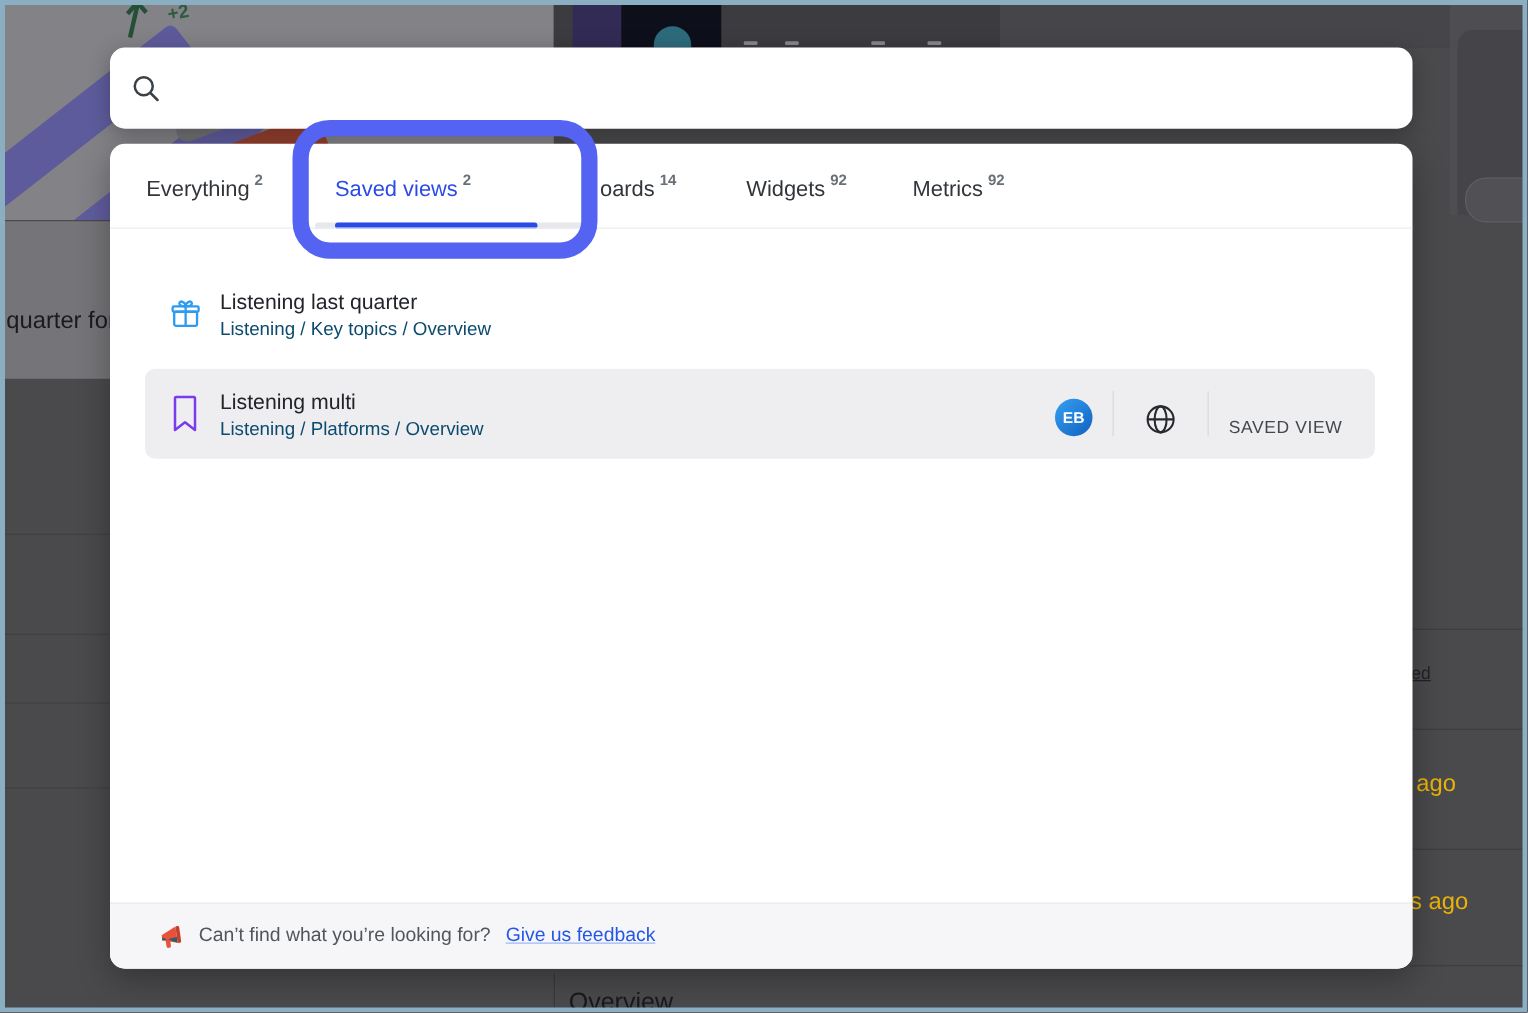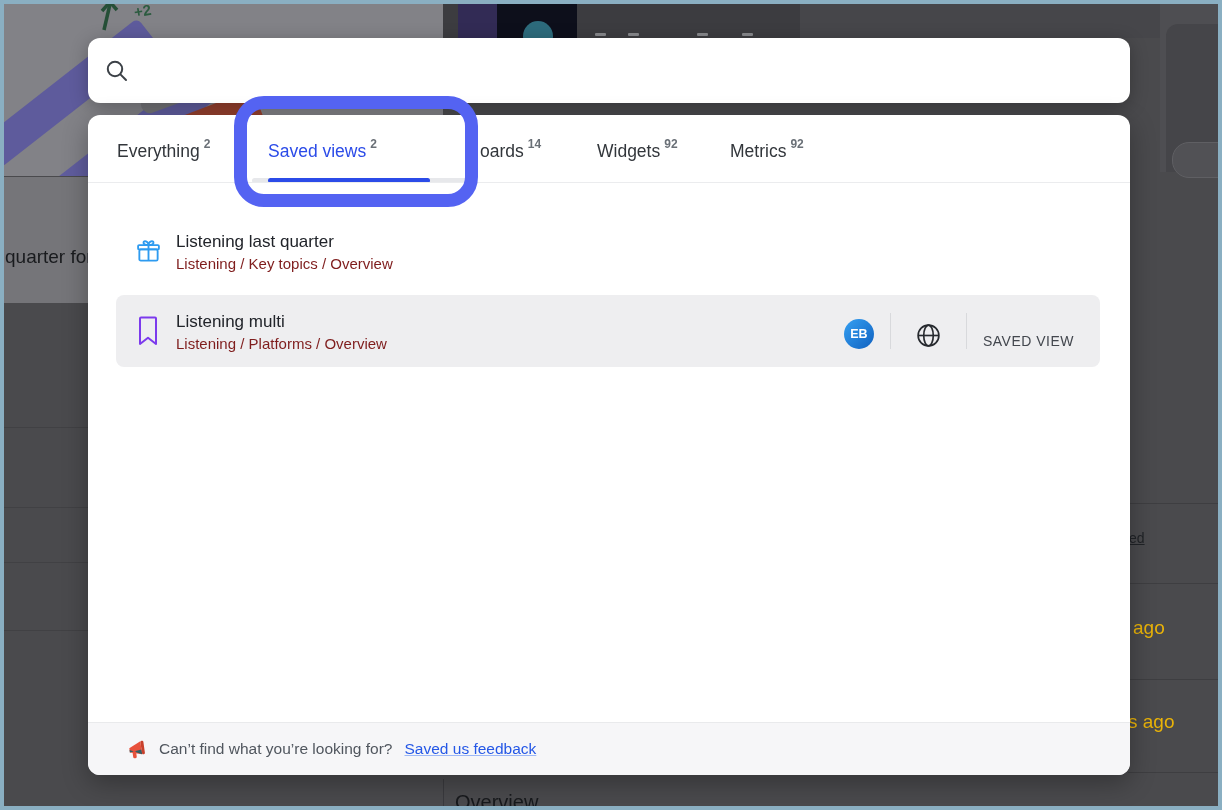--- a/index.html
+++ b/index.html
@@ -42,21 +42,21 @@
   .tab .sup{font-size:12px;color:#6A7077;font-weight:600;vertical-align:9px;margin-left:4px;}
   .tab.active{color:#2B4BE8;font-weight:500;}
   .ind-track{left:164px;top:63px;width:216px;height:5px;background:#E7E8EB;border-radius:3px;}
   .ind-fill{left:180px;top:63px;width:162px;height:5px;background:#2B4BE8;border-radius:3px;}
 
   .result{left:28px;width:984px;height:72px;border-radius:8px;display:flex;align-items:center;cursor:pointer;}
   .result.hl{background:#EEEEF0;}
   .result .ricon{width:28px;margin-left:18px;flex:0 0 auto;display:flex;align-items:center;justify-content:center;}
   .result .rtext{margin-left:14px;}
   .rtitle{font-size:17px;color:#21242A;line-height:23px;}
-  .rpath{font-size:15px;color:#7f1d1d;line-height:19px;margin-top:1px;}
+  .rpath{font-size:15px;color:#0c4a6e;line-height:19px;margin-top:1px;}
   .rmeta{margin-left:auto;display:flex;align-items:flex-end;padding-right:26px;}
   .avatar{width:30px;height:30px;border-radius:50%;background:linear-gradient(135deg,#35A0F2,#1061C0);
           color:#fff;font-size:12.5px;font-weight:bold;display:flex;align-items:center;justify-content:center;}
   .vsep{width:1px;height:36px;background:#D8D9DC;}
   .badge{font-size:14px;color:#43474E;letter-spacing:.5px;white-space:nowrap;}
 
   .mfooter{left:0;right:0;bottom:0;height:53px;background:#F6F6F8;border-top:1px solid #E9EAEC;
            display:flex;align-items:center;padding-left:40px;box-sizing:border-box;}
   .mfooter .ftext{font-size:15.5px;color:#50565E;margin-left:10px;}
   .mfooter .flink{font-size:15.5px;color:#2457E6;margin-left:12px;text-decoration:underline;
@@ -181,20 +181,20 @@
     <div class="abs mfooter">
       <svg width="21" height="21" viewBox="0 0 20 20">
         <g transform="rotate(-8 10 10)">
           <polygon points="1.5,7.5 12.8,2.5 12.8,15 1.5,11.6" fill="#E8513B"></polygon>
           <polygon points="1.5,9.2 12.8,15 12.8,10.5 1.5,11.6" fill="#2E5F66"></polygon>
           <rect x="12.8" y="2.2" width="2.8" height="13" rx="1.2" fill="#C8402C"></rect>
           <rect x="4" y="11.2" width="3.4" height="6.6" rx="1.4" fill="#E8513B"></rect>
         </g>
       </svg>
       <span class="ftext">Can’t find what you’re looking for?</span>
-      <span class="flink">Saved us feedback</span>
+      <span class="flink">Give us feedback</span>
     </div>
   </div>
 
   <div class="abs ring"></div>
 
   <div class="abs frame"></div>
 </div>
 
 </body></html>

